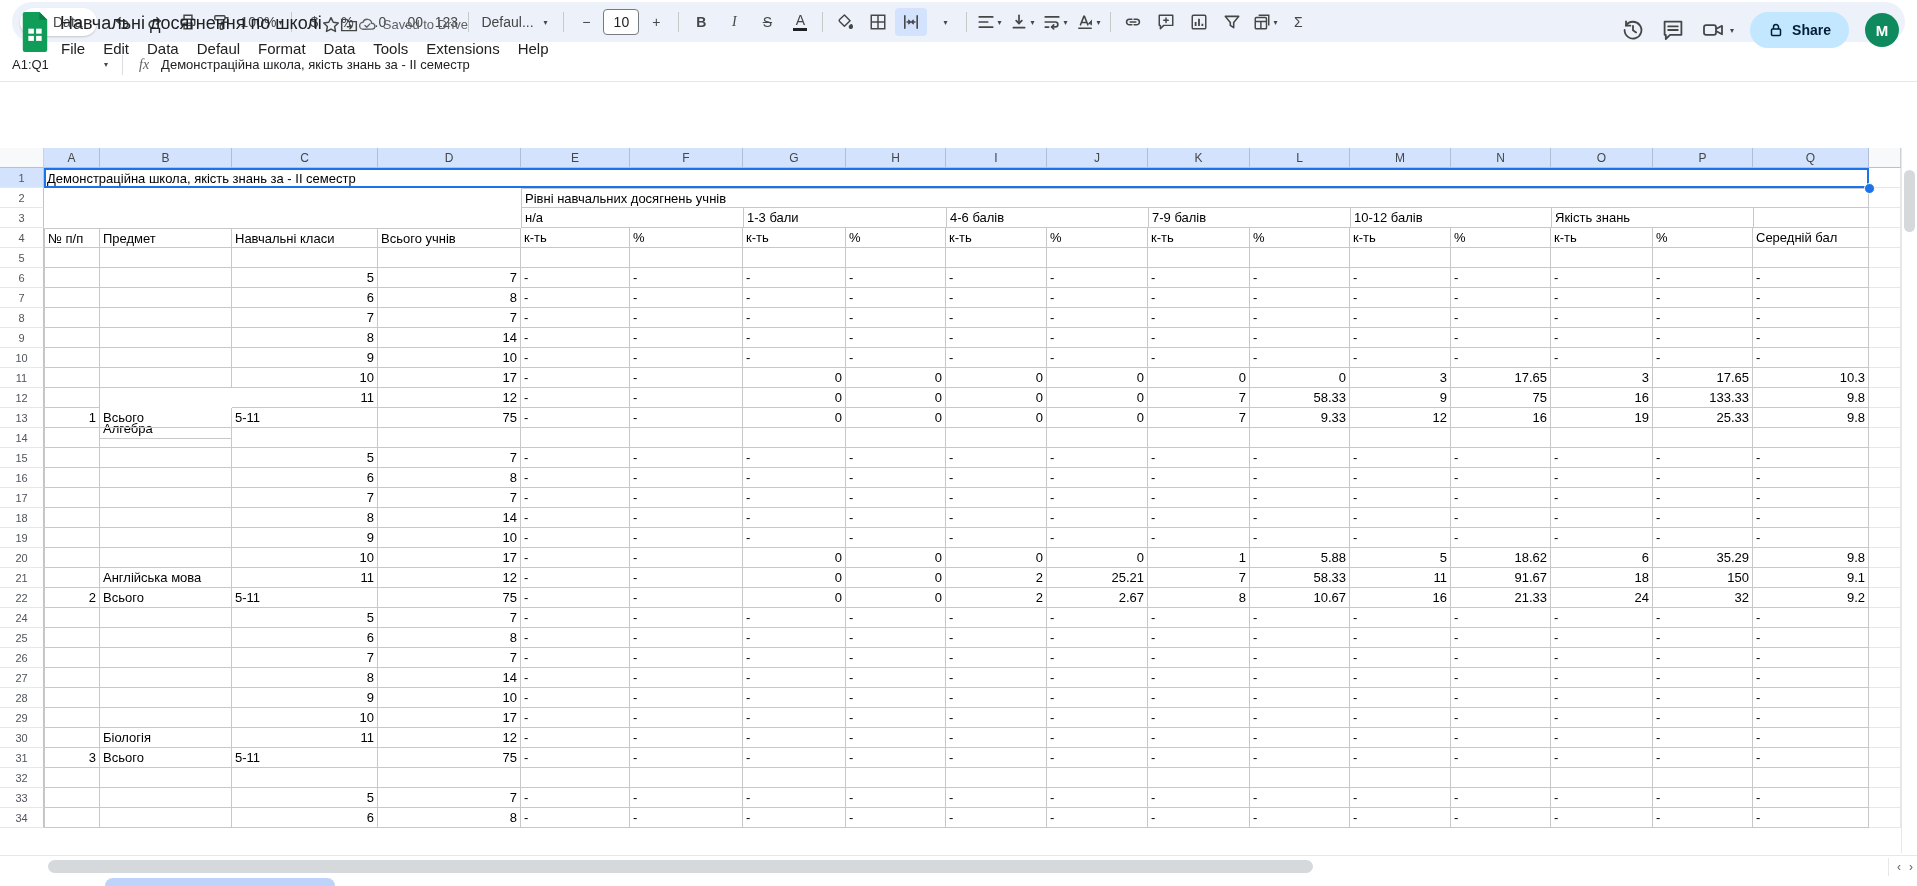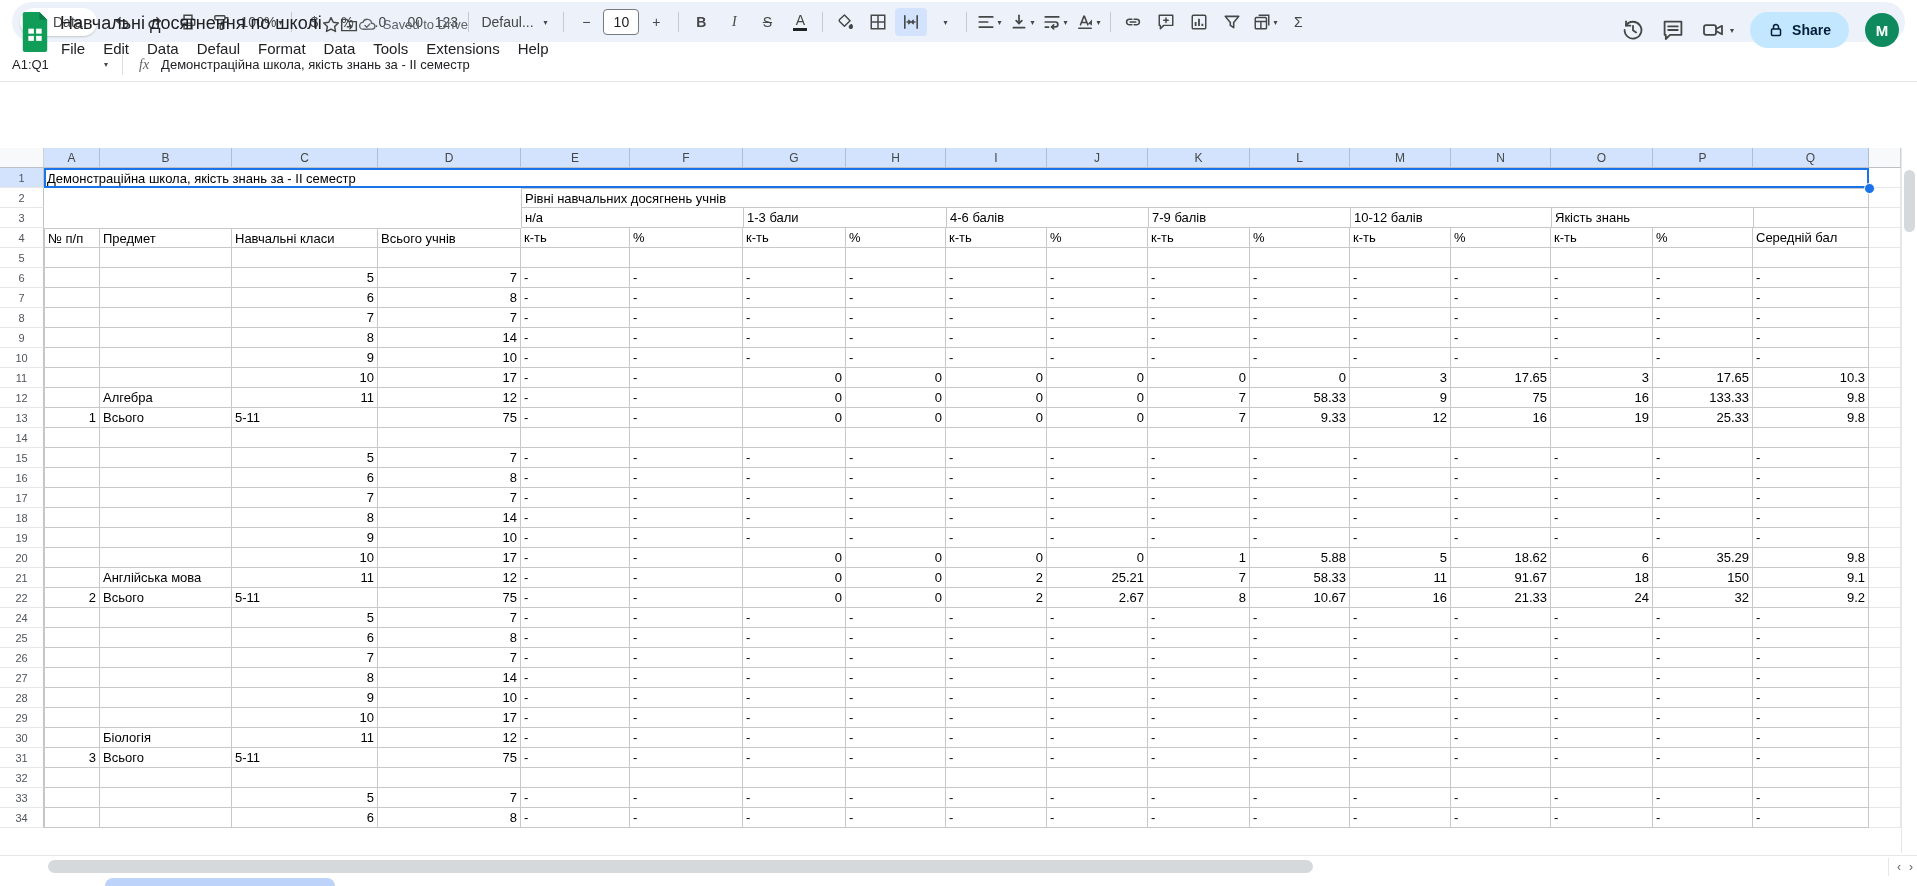--- a/index.html
+++ b/index.html
@@ -600,21 +600,21 @@
           <div class="cell num bb br" style="width: 101px;">3</div>
           <div class="cell num bb br" style="width: 100px;">17.65</div>
           <div class="cell num bb br" style="width: 102px;">3</div>
           <div class="cell num bb br" style="width: 100px;">17.65</div>
           <div class="cell num bb br" style="width: 116px;">10.3</div>
           <div class="cell gb gr" style="width: 32px;"></div>
         </div>
         <div class="grid-row">
           <div class="rh">12</div>
           <div class="cell bb br bl" style="width: 56px;"></div>
-          <div class="cell bb br" style="width: 132px;">Алгебра</div>
+          <div class="cell bb br" style="width: 132px; margin-top: 31px;">Алгебра</div>
           <div class="cell num bb br" style="width: 146px;">11</div>
           <div class="cell num bb br" style="width: 143px;">12</div>
           <div class="cell bb br" style="width: 109px;">-</div>
           <div class="cell bb br" style="width: 113px;">-</div>
           <div class="cell num bb br" style="width: 103px;">0</div>
           <div class="cell num bb br" style="width: 100px;">0</div>
           <div class="cell num bb br" style="width: 101px;">0</div>
           <div class="cell num bb br" style="width: 101px;">0</div>
           <div class="cell num bb br" style="width: 102px;">7</div>
           <div class="cell num bb br" style="width: 100px;">58.33</div>

